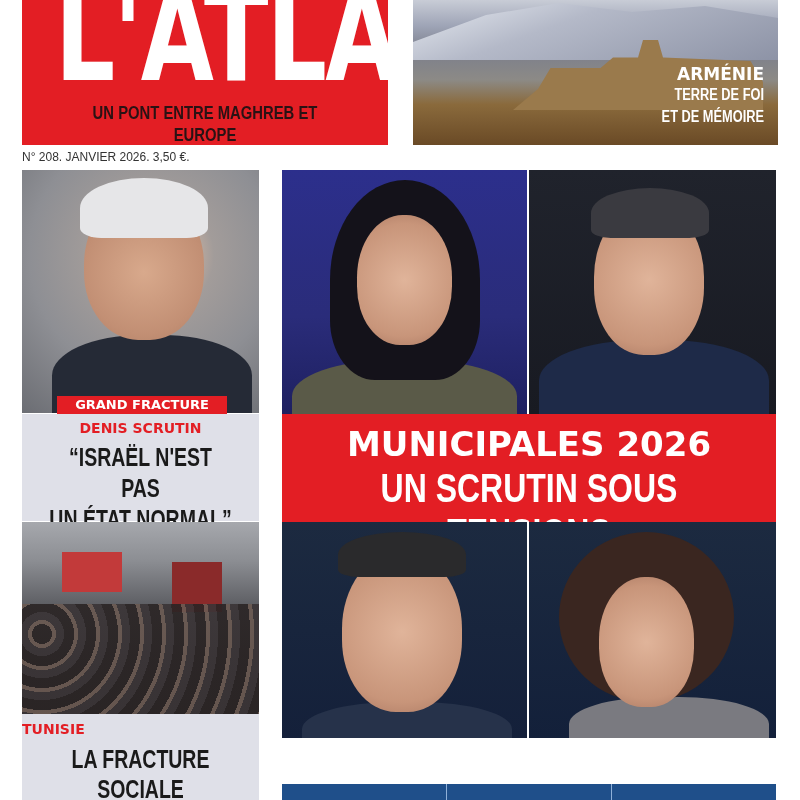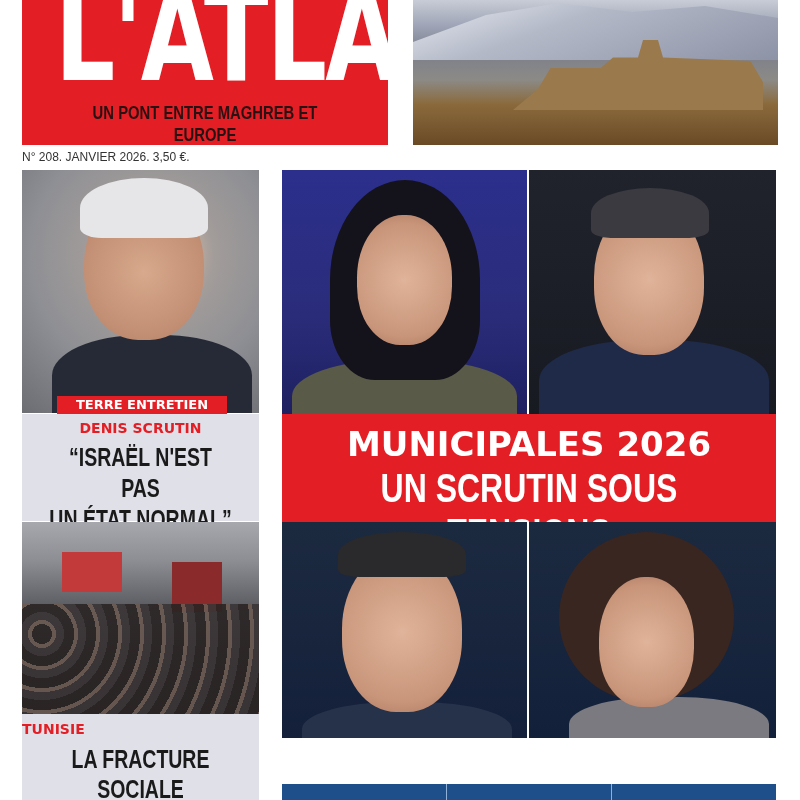--- a/index.html
+++ b/index.html
@@ -53,28 +53,33 @@
 
 <div class="abs masthead">
   <div class="logo">L'ATLAS</div>
   <div class="tagline">UN PONT ENTRE MAGHREB ET EUROPE</div>
 </div>
 <div class="abs issue">N° 208. JANVIER 2026. 3,50 €.</div>
 
 <div class="abs armenia">
   <div class="mountain"></div>
   <div class="monastery"></div>
+  <div class="armenia-text">
+    <div class="arm-title">ARMÉNIE</div>
+    <div class="arm-sub">TERRE DE FOI</div>
+    <div class="arm-sub">ET DE MÉMOIRE</div>
+  </div>
 </div>
 
 <div class="abs photo-charbit">
   <div class="charbit-body"></div>
   <div class="charbit-head"></div>
   <div class="charbit-hair"></div>
 </div>
-<div class="abs label-interview">TERRE ENTRETIEN</div>
+<div class="abs label-interview">GRAND FRACTURE</div>
 <div class="abs charbit-box">
   <div class="charbit-name">DENIS SCRUTIN</div>
   <div class="charbit-quote">
     <div>“ISRAËL N'EST PAS</div>
     <div>UN ÉTAT NORMAL”</div>
   </div>
 </div>
 
 <div class="abs photo-tunisie">
   <div class="banner" style="left:40px;top:30px;width:60px;height:40px;"></div>

